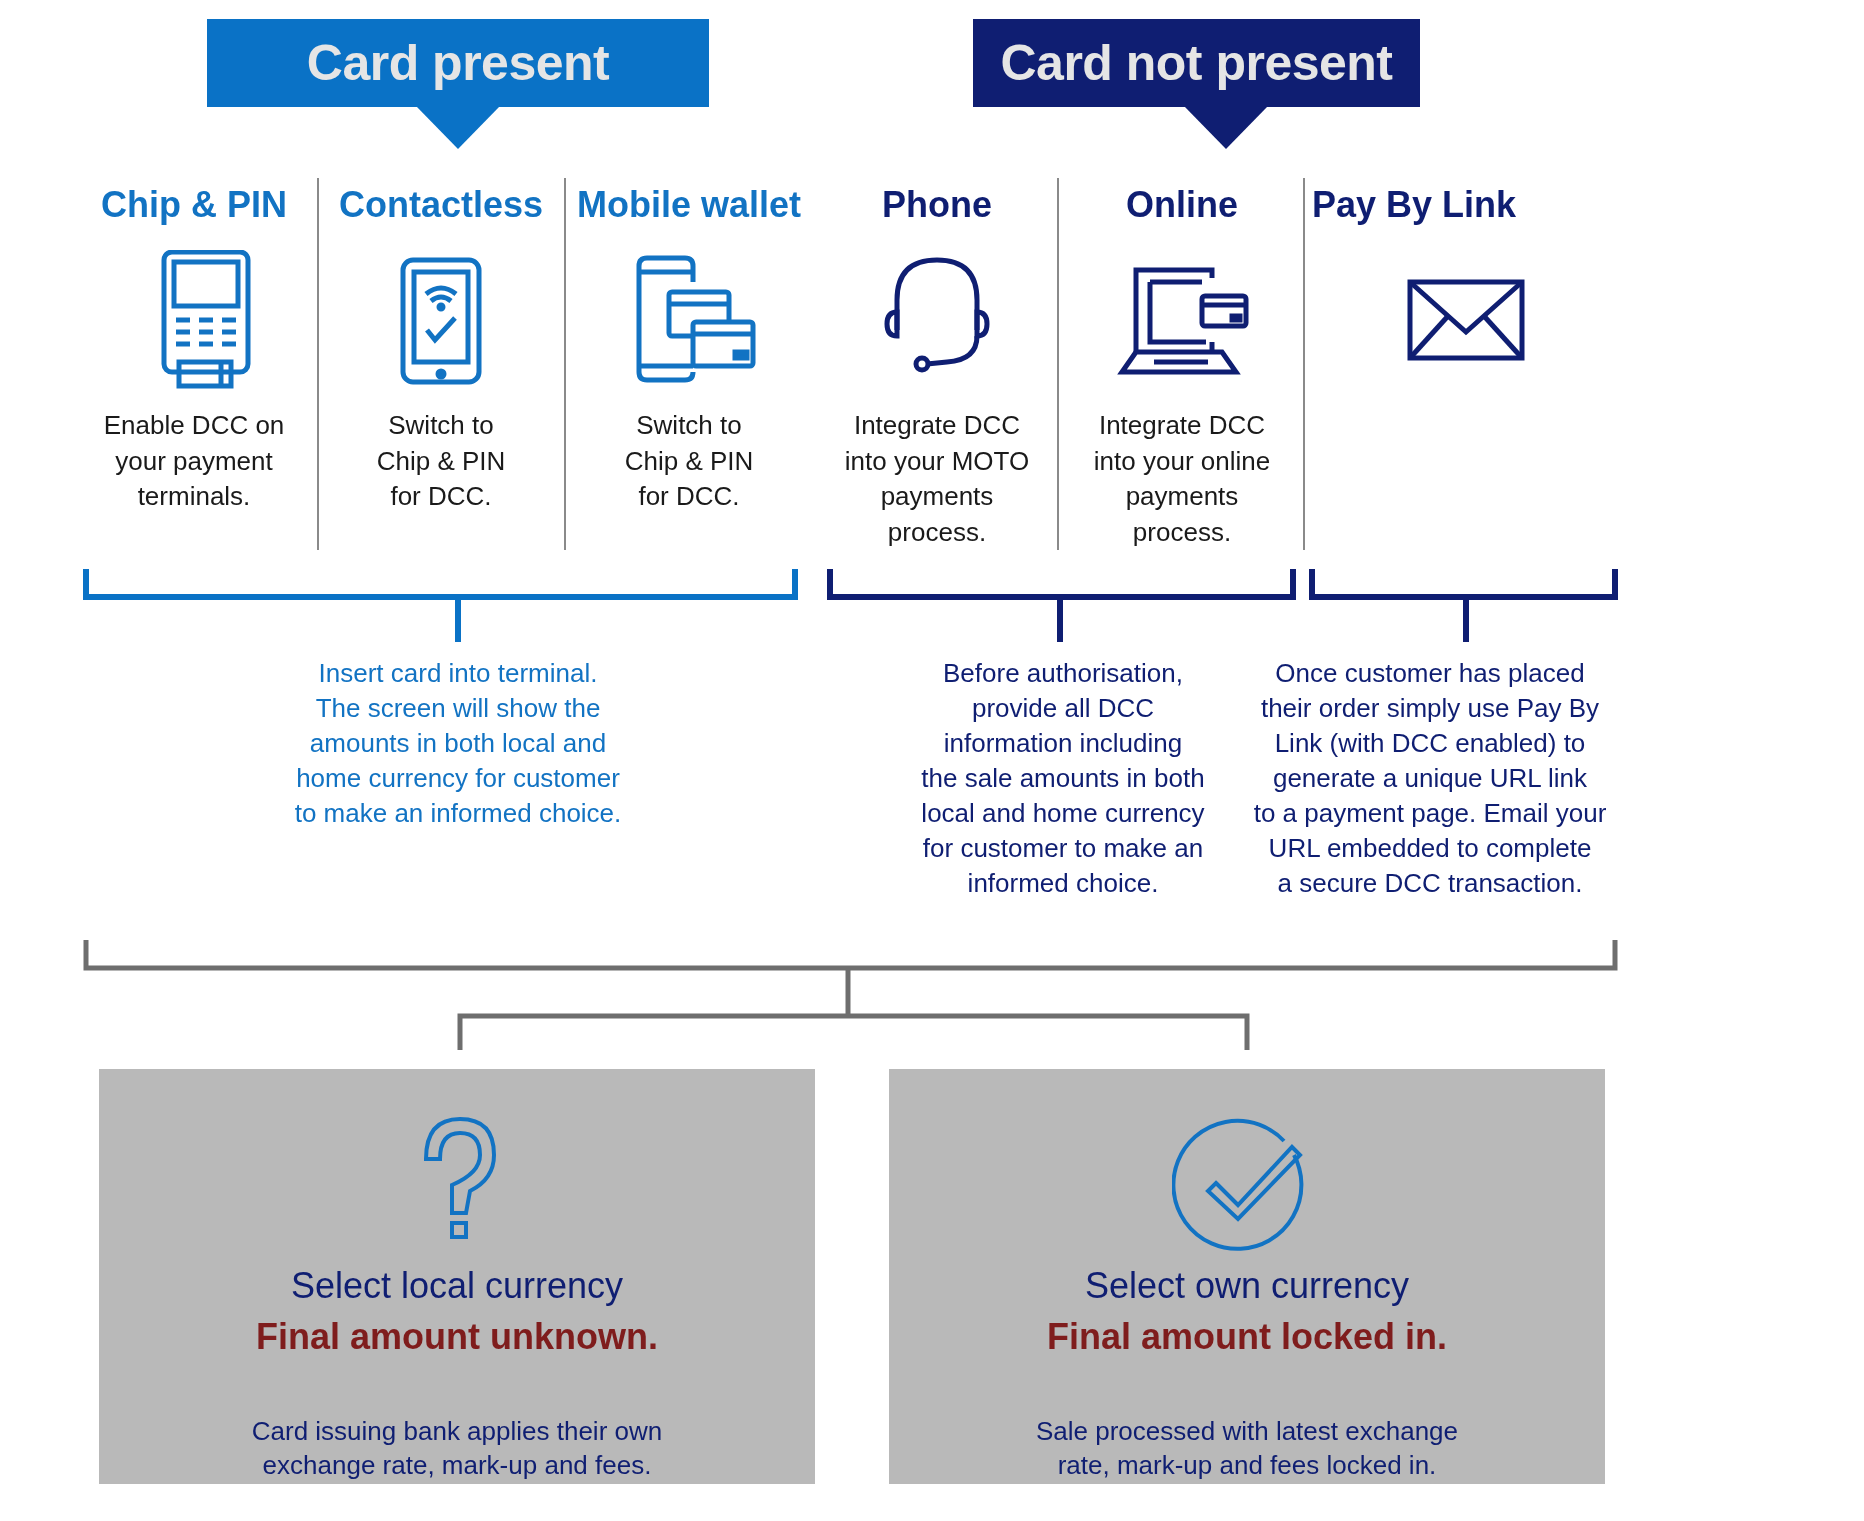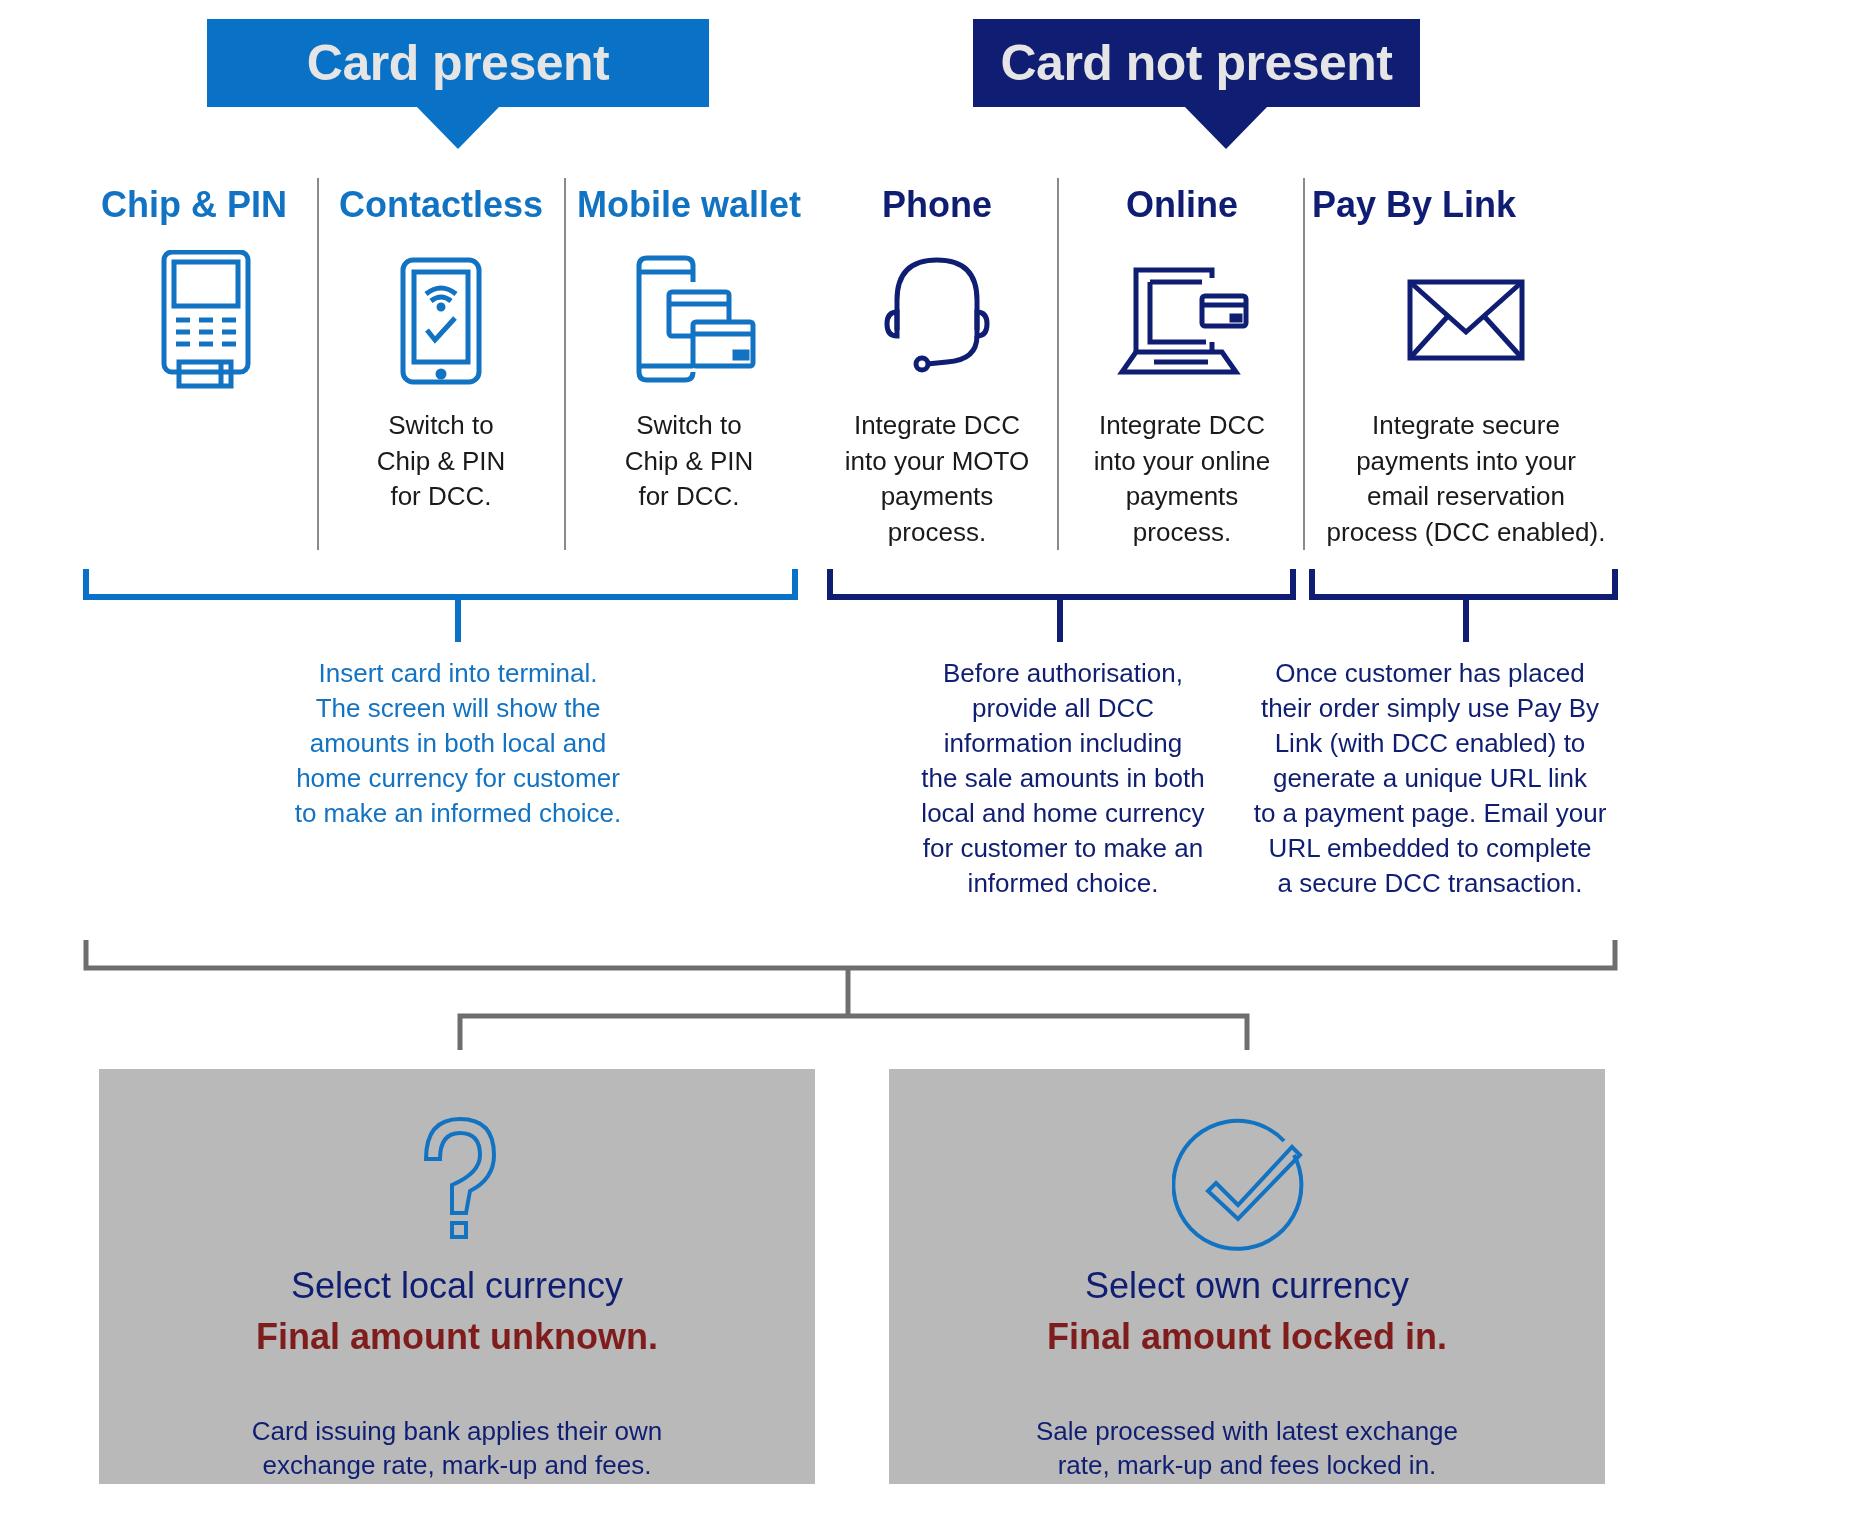--- a/index.html
+++ b/index.html
@@ -52,20 +52,25 @@
       <line x1="98" y1="70" x2="112" y2="70"></line>
     <line x1="52" y1="82" x2="66" y2="82"></line>
       <line x1="75" y1="82" x2="89" y2="82"></line>
       <line x1="98" y1="82" x2="112" y2="82"></line>
     <line x1="52" y1="94" x2="66" y2="94"></line>
       <line x1="75" y1="94" x2="89" y2="94"></line>
       <line x1="98" y1="94" x2="112" y2="94"></line>
     <rect x="55" y="112" width="52" height="24"></rect>
     <line x1="97" y1="112" x2="97" y2="136"></line>
   </svg>
+  <div class="desc">
+    <div>Enable DCC on</div>
+    <div>your payment</div>
+    <div>terminals.</div>
+  </div>
 </div>
 
 <div class="col" style="left:317px">
   <div class="title blue-t">Contactless</div>
   <svg class="icon" viewBox="0 0 140 140" fill="none" stroke="#1273c3" stroke-width="5">
     <rect x="32" y="10" width="76" height="122" rx="10"></rect>
     <rect x="43" y="22" width="54" height="90"></rect>
     <circle cx="70" cy="124" r="3" fill="#1273c3"></circle>
     <path d="M55 44 Q70 32 85 44"></path>
       <path d="M60 51 Q70 43 80 51"></path>
@@ -137,26 +142,20 @@
 </div>
 
 <div class="col" style="left:1342px">
   <div class="title navy-t" style="left:-30px;right:auto;text-align:left;padding-left:0">Pay By Link</div>
   <svg class="icon" viewBox="0 0 140 140" fill="none" stroke="#0f1e72" stroke-width="5">
     <rect x="14" y="32" width="112" height="76"></rect>
     <path d="M14 32 L70 82 L126 32"></path>
     <line x1="14" y1="108" x2="52" y2="66"></line>
       <line x1="126" y1="108" x2="88" y2="66"></line>
   </svg>
-  <div class="desc" style="left:-50px;right:-50px">
-    <div>Integrate secure</div>
-    <div>payments into your</div>
-    <div>email reservation</div>
-    <div>process (DCC enabled).</div>
-  </div>
 </div>
 
 <svg class="connectors" width="1864" height="1521">
   <path d="M86 569 L86 597 L795 597 L795 569" fill="none" stroke="#0a72c6" stroke-width="6"></path>
   <line x1="458" y1="597" x2="458" y2="642" stroke="#0a72c6" stroke-width="6"></line>
   <path d="M830 569 L830 597 L1293 597 L1293 569" fill="none" stroke="#0f1e72" stroke-width="6"></path>
   <line x1="1060" y1="597" x2="1060" y2="642" stroke="#0f1e72" stroke-width="6"></line>
   <path d="M1312 569 L1312 597 L1615 597 L1615 569" fill="none" stroke="#0f1e72" stroke-width="6"></path>
   <line x1="1466" y1="597" x2="1466" y2="642" stroke="#0f1e72" stroke-width="6"></line>
   <path d="M86 940 L86 968 L1615 968 L1615 940" fill="none" stroke="#6e6e6e" stroke-width="5"></path>

